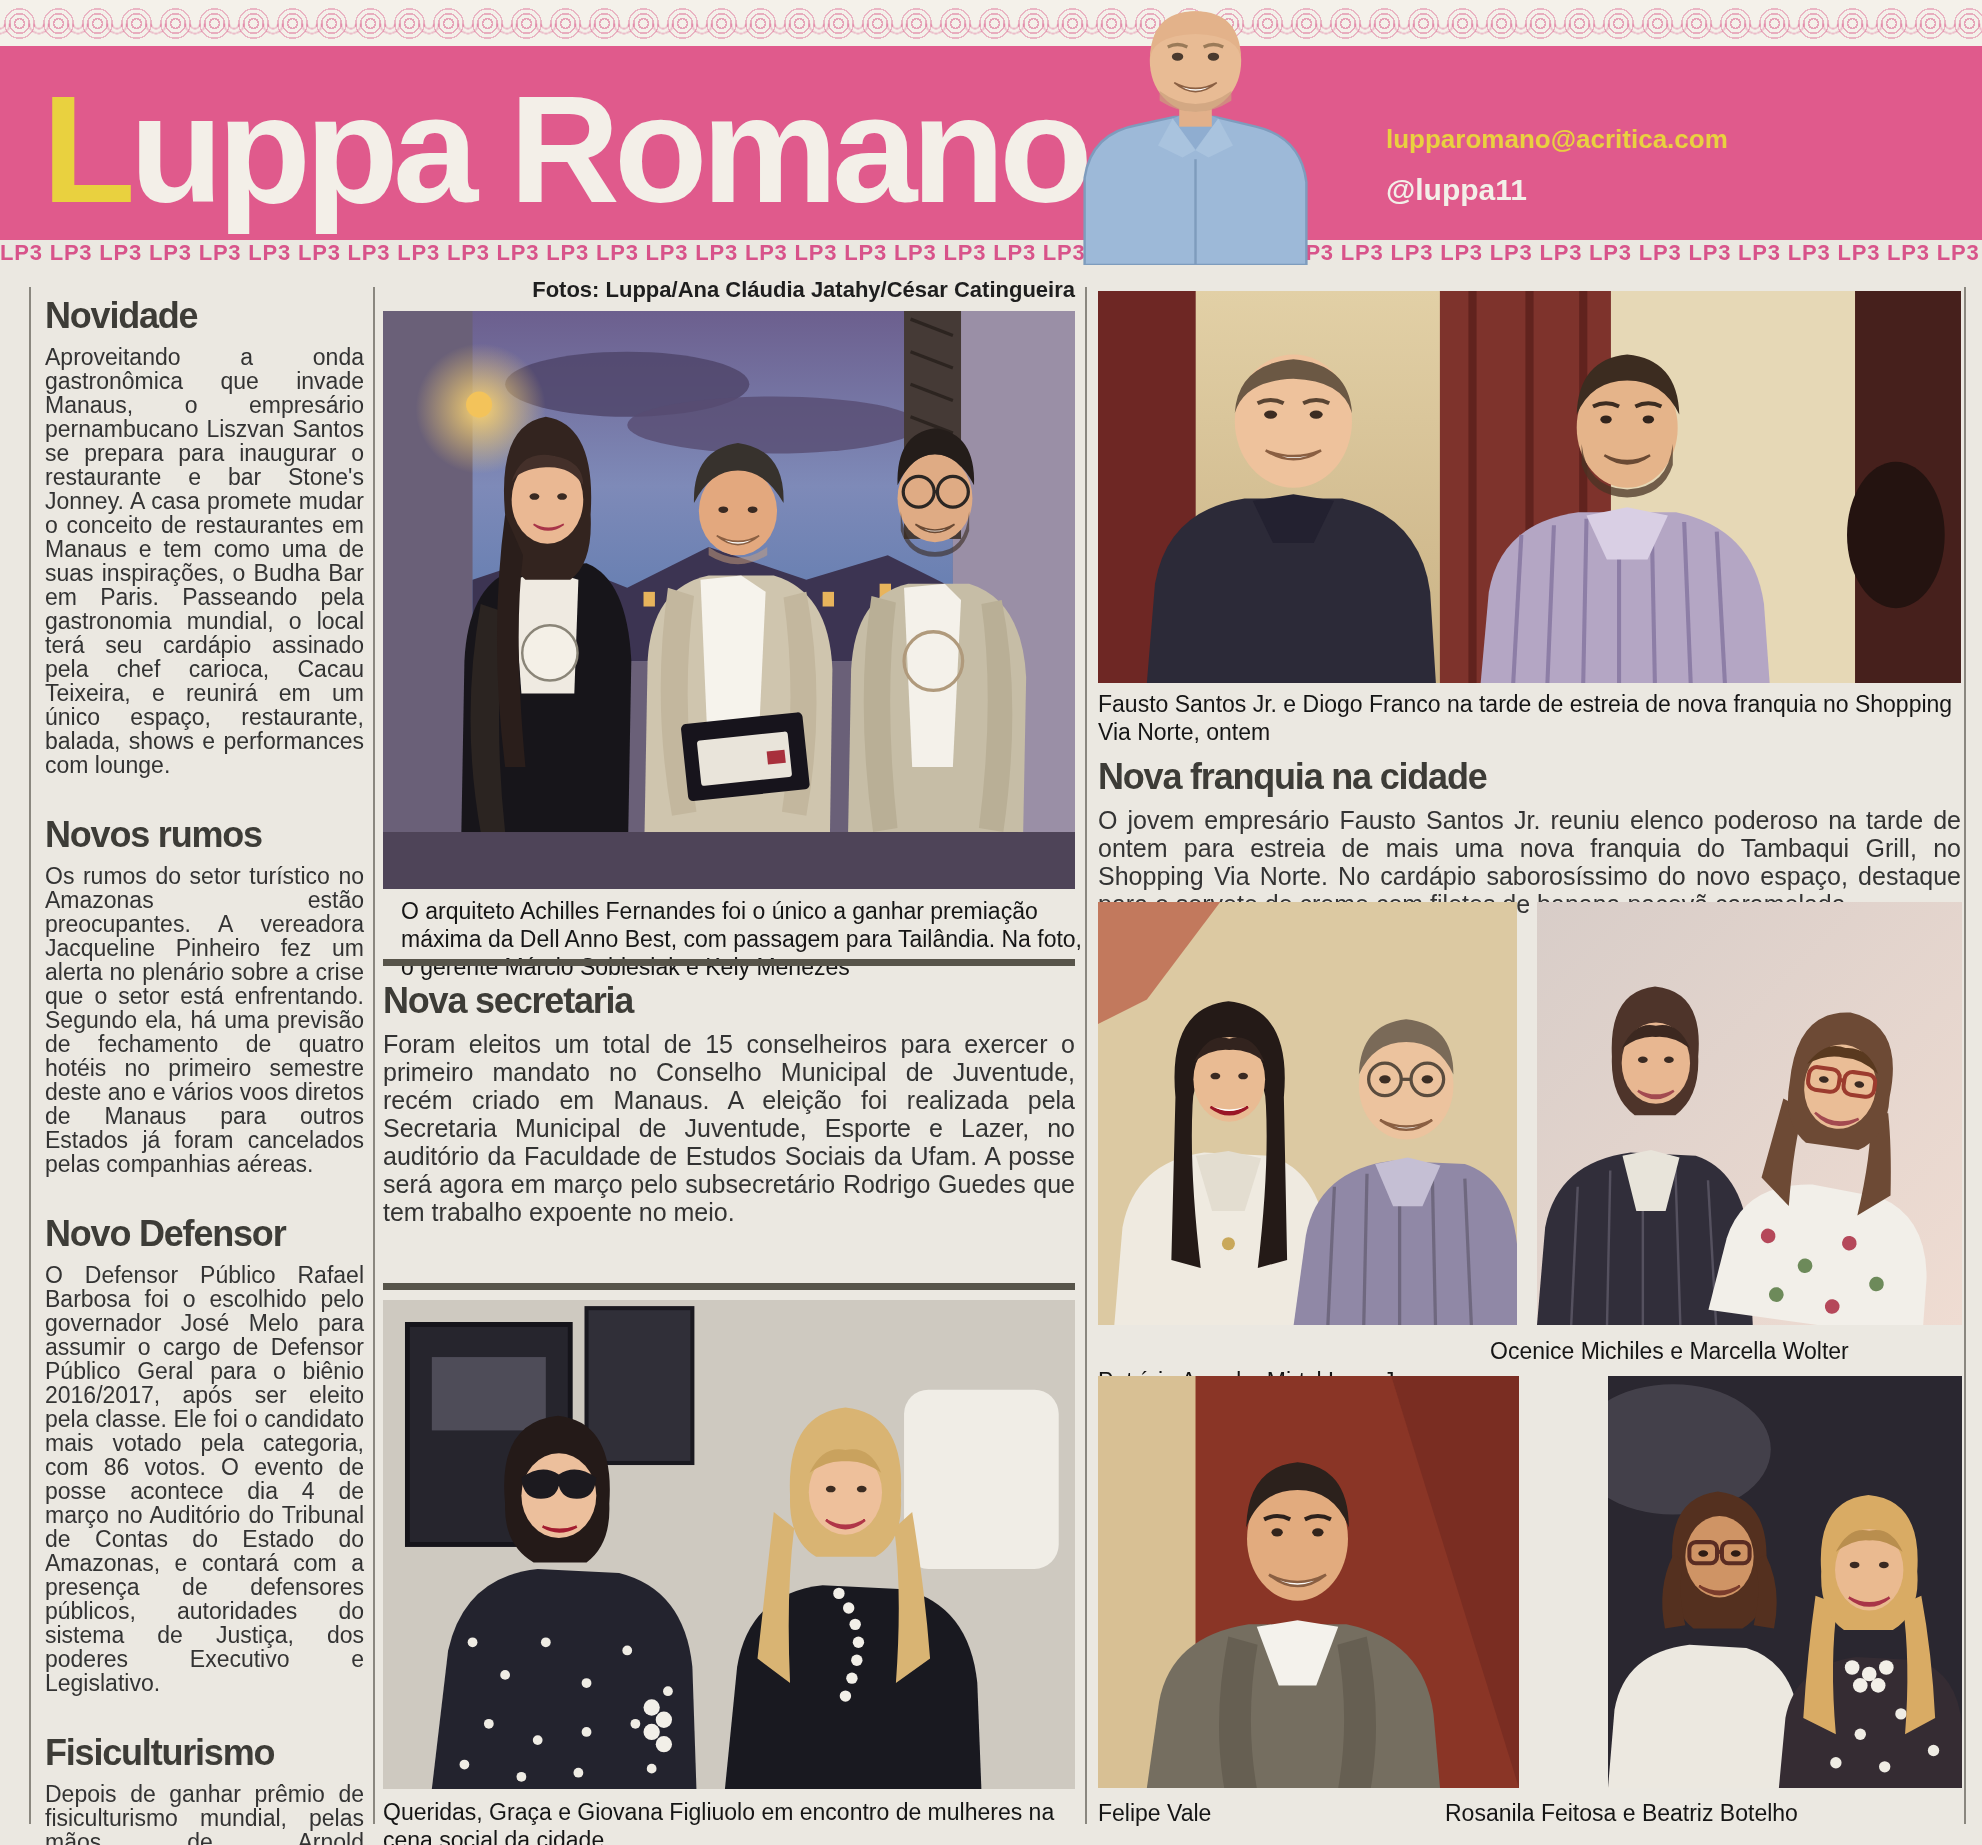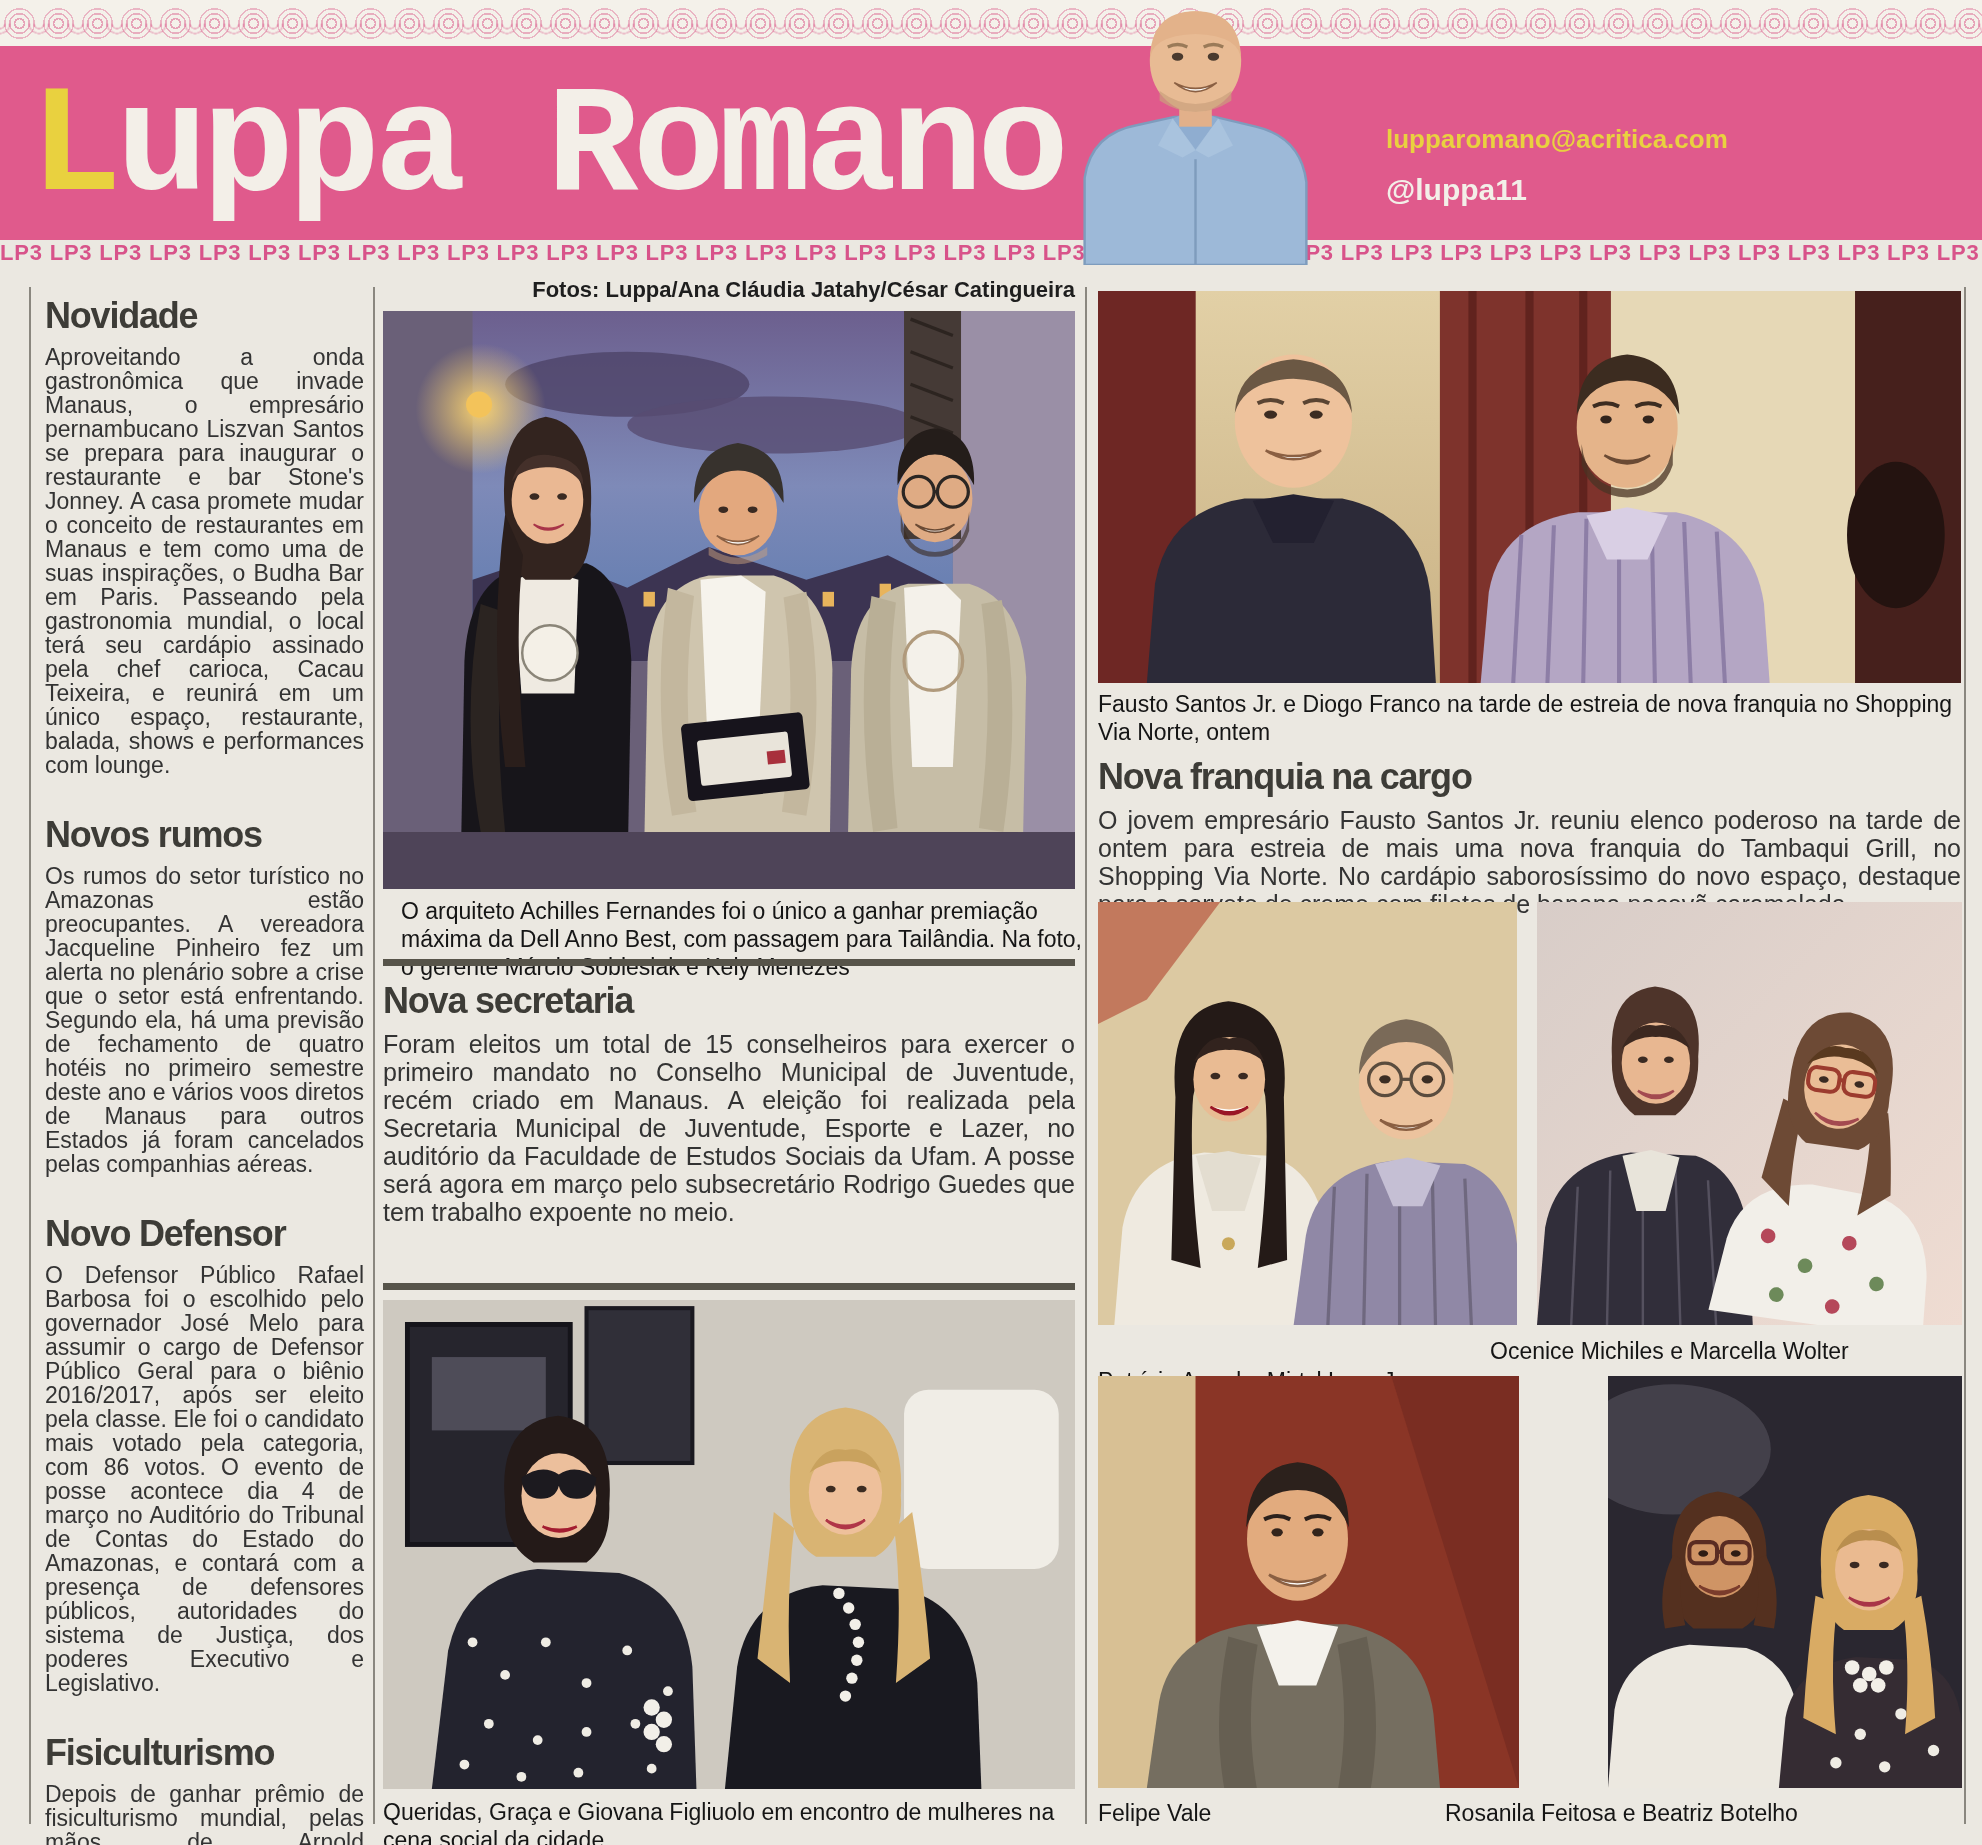--- a/index.html
+++ b/index.html
@@ -5,22 +5,22 @@
   html,body{margin:0;padding:0;background:#d8d5ce;}
   .page{position:relative;width:1983px;height:1846px;background:#ebe8e1;overflow:hidden;
         font-family:"Liberation Sans",sans-serif;color:#2e2e2e;}
   
   .top-pattern{position:absolute;left:0;top:0;width:1983px;height:47px;background-color:#f4f1ea;
     background-image:
       radial-gradient(circle at 50% 50%, rgba(214,70,125,0) 0 4.1px, rgba(214,70,125,.45) 4.1px 5.7px, rgba(214,70,125,0) 5.7px 9px, rgba(214,70,125,.4) 9px 10.6px, rgba(214,70,125,0) 10.6px 14px, rgba(214,70,125,.35) 14px 15.5px, rgba(214,70,125,0) 15.5px),
       radial-gradient(circle at 50% 0%, rgba(214,70,125,0) 0 4.1px, rgba(214,70,125,.35) 4.1px 5.7px, rgba(214,70,125,0) 5.7px 9px, rgba(214,70,125,.3) 9px 10.6px, rgba(214,70,125,0) 10.6px);
     background-size:39px 47px, 39px 47px;background-position:0 0,19.5px 23.6px;}
   .banner{position:absolute;left:0;top:46px;width:1983px;height:194px;background:#e05a8c;}
-  .masthead-title{position:absolute;left:30px;top:72px;font-size:153px;line-height:1;font-weight:700;
-    letter-spacing:-5.7px;color:#f3efe8;white-space:nowrap;font-family:Liberation Mono, monospace;}
+  .masthead-title{position:absolute;left:42px;top:72px;font-size:153px;line-height:1;font-weight:700;
+    letter-spacing:-5.7px;color:#f3efe8;white-space:nowrap;}
   .masthead-title .initial{color:#e9d13f;}
   .masthead-email{position:absolute;left:1386px;top:124px;font-size:26px;font-weight:700;color:#e9d13f;}
   .masthead-handle{position:absolute;left:1386px;top:173px;font-size:30px;font-weight:700;color:#f3efe8;}
   .lp-strip{position:absolute;left:0;top:239px;width:1983px;height:28px;overflow:hidden;white-space:nowrap;
     font-size:22px;font-weight:700;color:#d8538a;letter-spacing:0.8px;line-height:28px;}
   .header-photo{position:absolute;left:1052px;top:3.3px;width:287px;height:262px;}
   
   .vrule{position:absolute;width:1.6px;background:#8a877f;top:287px;height:1537px;}
   .hrule-dark{position:absolute;height:7.3px;background:#57544a;}
   
@@ -300,21 +300,21 @@
         <ellipse cx="624" cy="158" rx="7" ry="5" fill="#32241c"></ellipse>
         <ellipse cx="676" cy="158" rx="7" ry="5" fill="#32241c"></ellipse>
         <path d="M608 142 Q624 134 640 142" stroke="#3c2c20" stroke-width="5" fill="none"></path>
         <path d="M660 142 Q676 134 692 142" stroke="#3c2c20" stroke-width="5" fill="none"></path>
         <path d="M622 202 Q650 222 678 202 Q650 216 622 202 Z" fill="#fdfdfb" stroke="#6a4a34" stroke-width="3"></path>
       </g>
     </svg>
   </div>
   <div class="abs caption" style="left:1098px;top:690px;width:863px;">Fausto Santos Jr. e Diogo Franco na tarde de estreia de nova franquia no Shopping Via Norte, ontem</div>
   <div class="abs sec" style="left:1098px;top:756px;width:863px;">
-    <h2>Nova franquia na cargo</h2>
+    <h2>Nova franquia na cidade</h2>
     <p>O jovem empresário Fausto Santos Jr. reuniu elenco poderoso na tarde de ontem para estreia de mais uma nova franquia do Tambaqui Grill, no Shopping Via Norte. No cardápio saborosíssimo do novo espaço, destaque para o sorvete de creme com filetes de banana pacovã caramelada.</p>
   </div>
 
   <div class="photo" style="left:1098px;top:902px;width:419px;height:423px;">
     <svg viewBox="0 0 514 520" preserveAspectRatio="none">
       <rect x="0" y="0" width="514" height="520" fill="#dcc9a2"></rect>
       <path d="M0 0 L150 0 L60 120 L0 150 Z" fill="#b0452f" opacity="0.6"></path>
 
       <g>
         <path d="M20 520 L30 400 Q45 320 130 308 L210 312 Q270 330 280 410 L285 520 Z" fill="#efeae0"></path>

